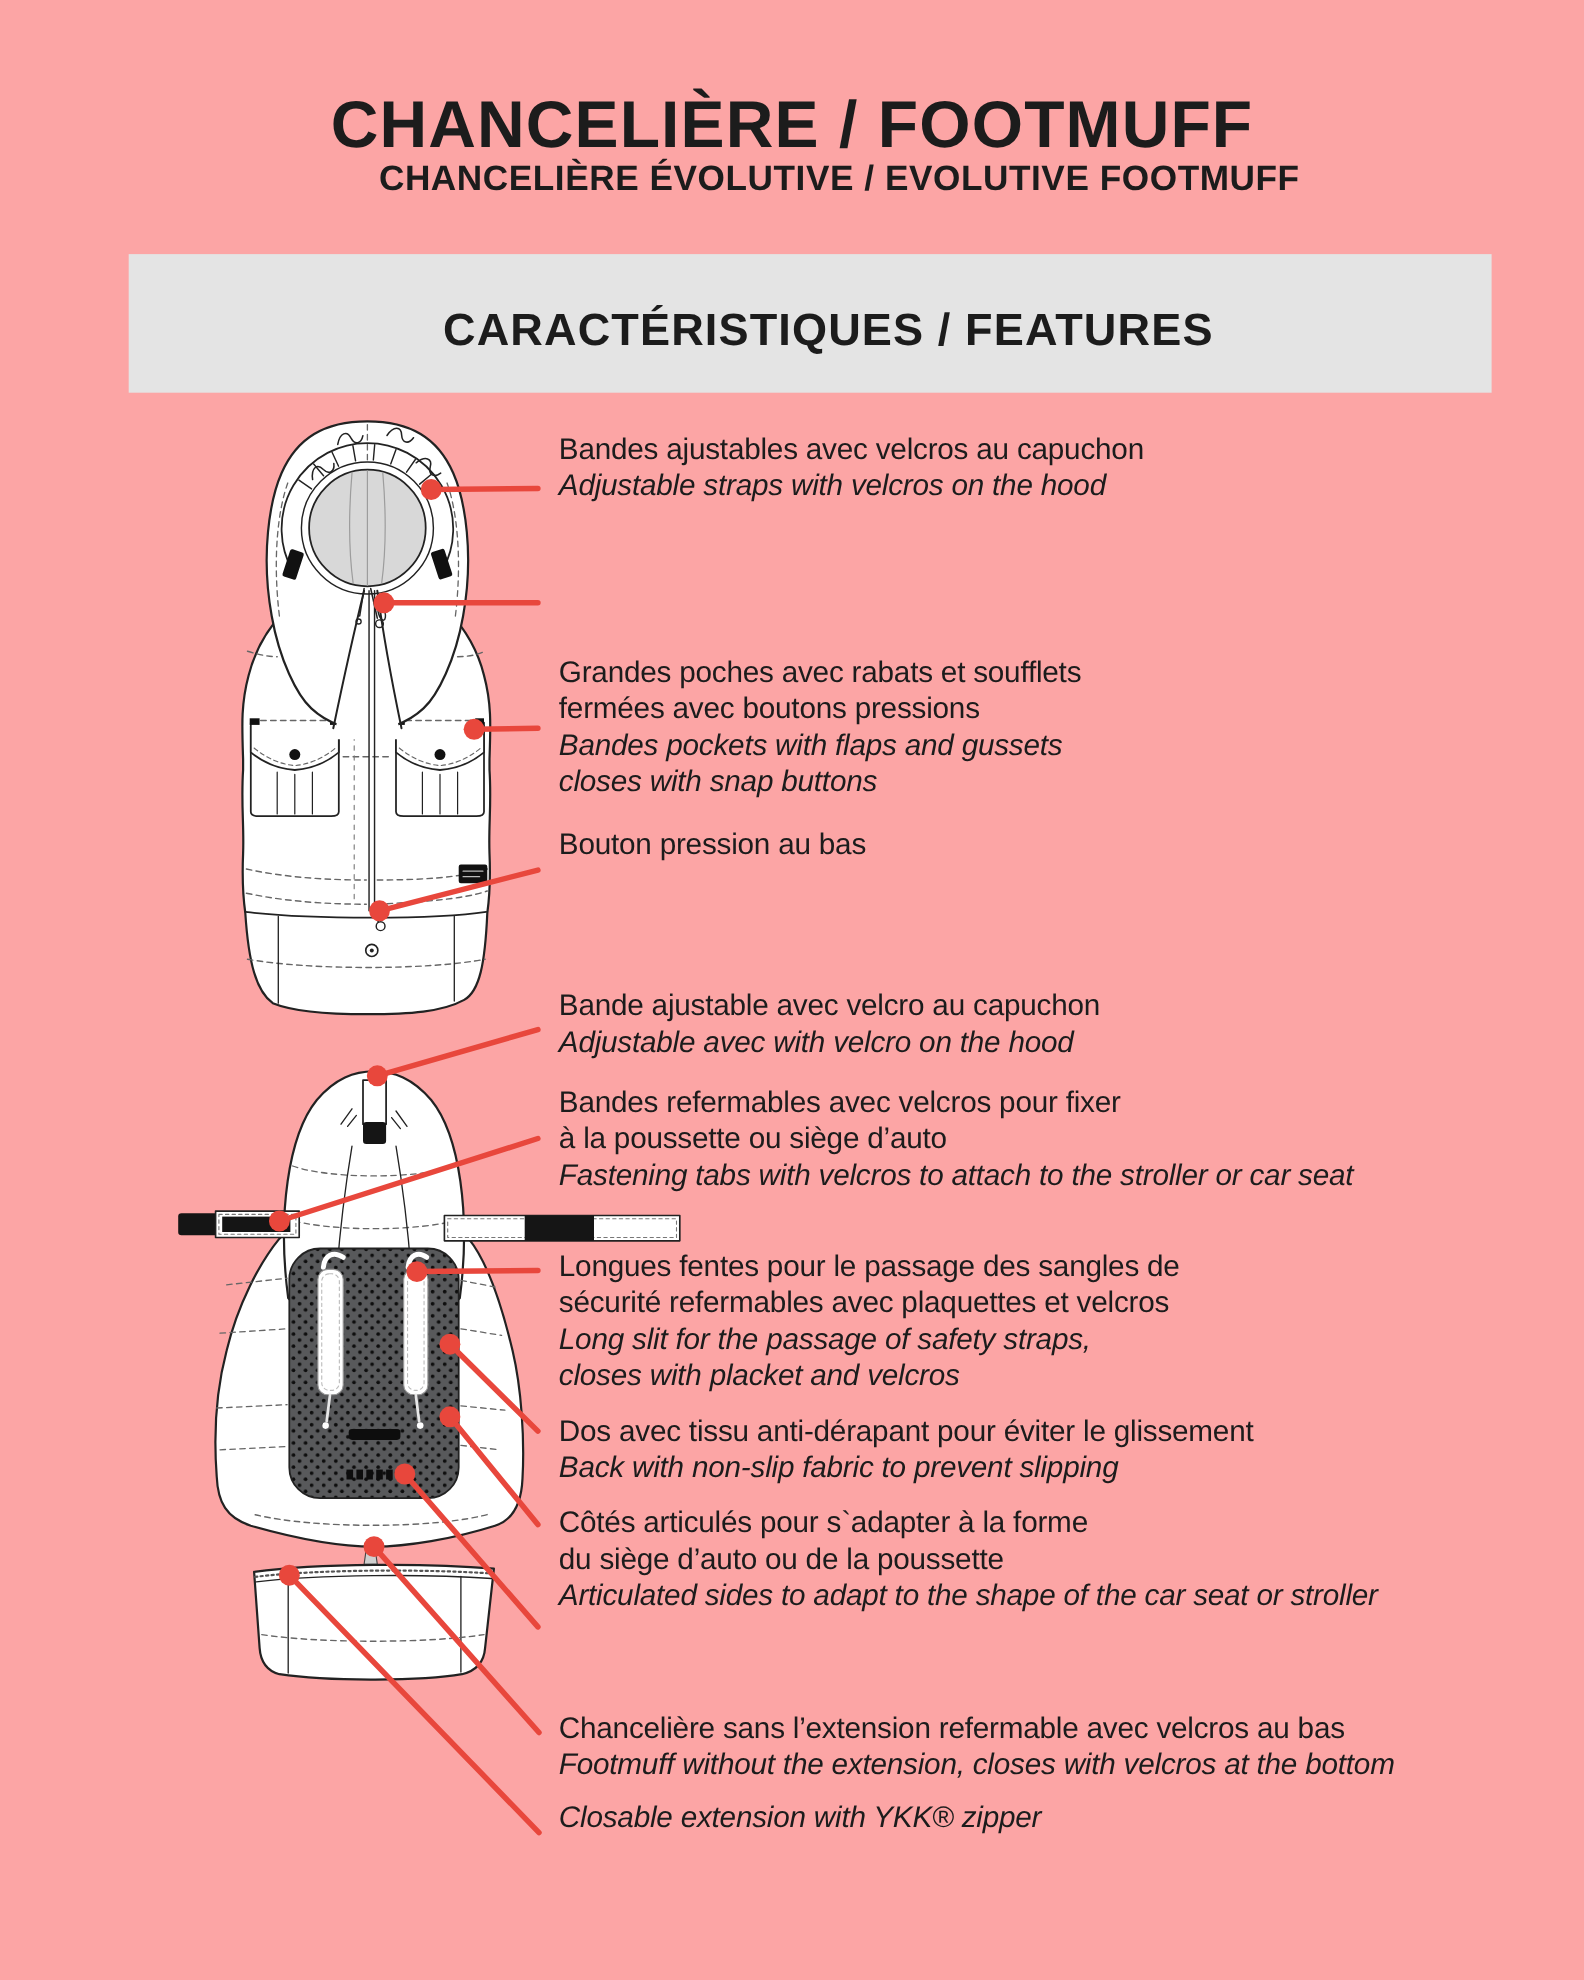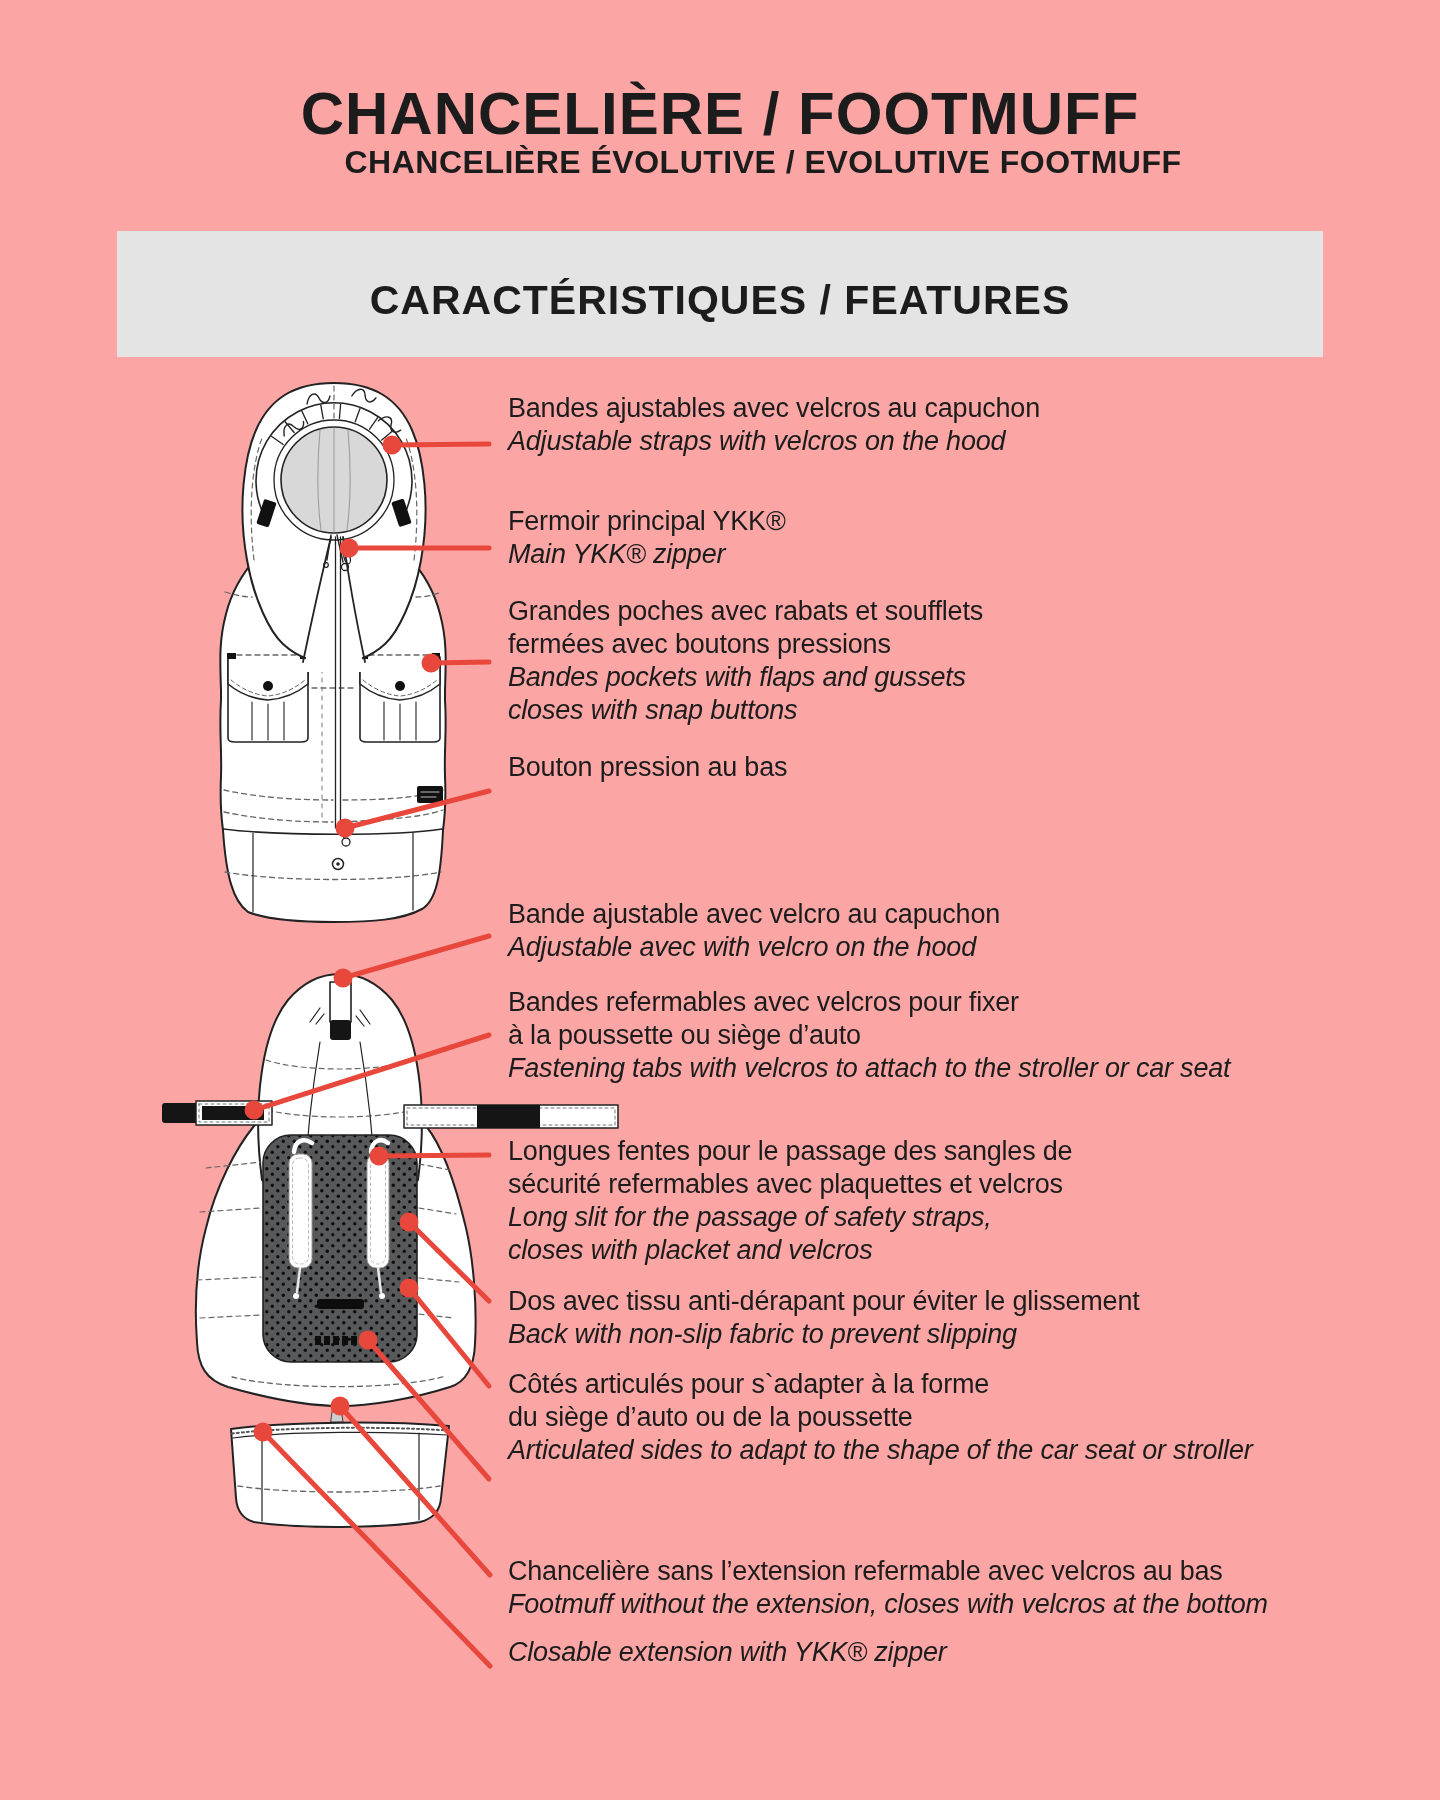--- a/index.html
+++ b/index.html
@@ -3,21 +3,21 @@
 <meta charset="utf-8">
 <style>
   html,body{margin:0;padding:0;background:#fff;}
   .page{position:relative;width:1440px;height:1800px;background:#fca5a5;overflow:hidden;
         font-family:"Liberation Sans", sans-serif;color:#1c1c1c;}
   .hdr-title{position:absolute;top:84px;left:0;width:100%;text-align:center;
              font-size:60px;font-weight:700;letter-spacing:1px;line-height:60px;}
   .hdr-sub{position:absolute;top:148px;left:0;width:100%;text-align:center;
            font-size:32px;font-weight:700;letter-spacing:0.5px;line-height:28px;margin-left:43px;}
   .banner{position:absolute;left:117px;top:231px;width:1206px;height:126px;background:#e4e4e4;
-          display:flex;align-items:center;justify-content:center;}
+          display:flex;align-items:center;justify-content:center;padding-left:33px;}
   .banner-heading{font-size:41px;font-weight:700;letter-spacing:1px;padding-top:12px;}
   svg.diagram{position:absolute;left:0;top:0;}
   .feature{position:absolute;left:508px;width:880px;}
   .feature .fr{font-size:27px;line-height:33px;letter-spacing:-0.2px;color:#1c1c1c;}
   .feature .en{font-size:27px;line-height:33px;letter-spacing:-0.2px;font-style:italic;color:#1c1c1c;}
 </style>
 </head>
 <body>
 
 <div class="page">
@@ -240,24 +240,20 @@
         <circle cx="340" cy="1406" r="9.5" stroke="none"></circle>
       <line x1="263" y1="1432" x2="490" y2="1666"></line>
         <circle cx="263" cy="1432" r="9.5" stroke="none"></circle>
     </g>
   </svg>
 
   <div class="feature" style="top:392px">
     <div class="fr">Bandes ajustables avec velcros au capuchon</div>
     <div class="en">Adjustable straps with velcros on the hood</div>
   </div>
-  <div class="feature" style="top:505px">
-    <div class="fr">Fermoir principal YKK®</div>
-    <div class="en">Main YKK® zipper</div>
-  </div>
   <div class="feature" style="top:595px">
     <div class="fr">Grandes poches avec rabats et soufflets</div>
     <div class="fr">fermées avec boutons pressions</div>
     <div class="en">Bandes pockets with flaps and gussets</div>
     <div class="en">closes with snap buttons</div>
   </div>
   <div class="feature" style="top:751px">
     <div class="fr">Bouton pression au bas</div>
   </div>
   <div class="feature" style="top:898px">

